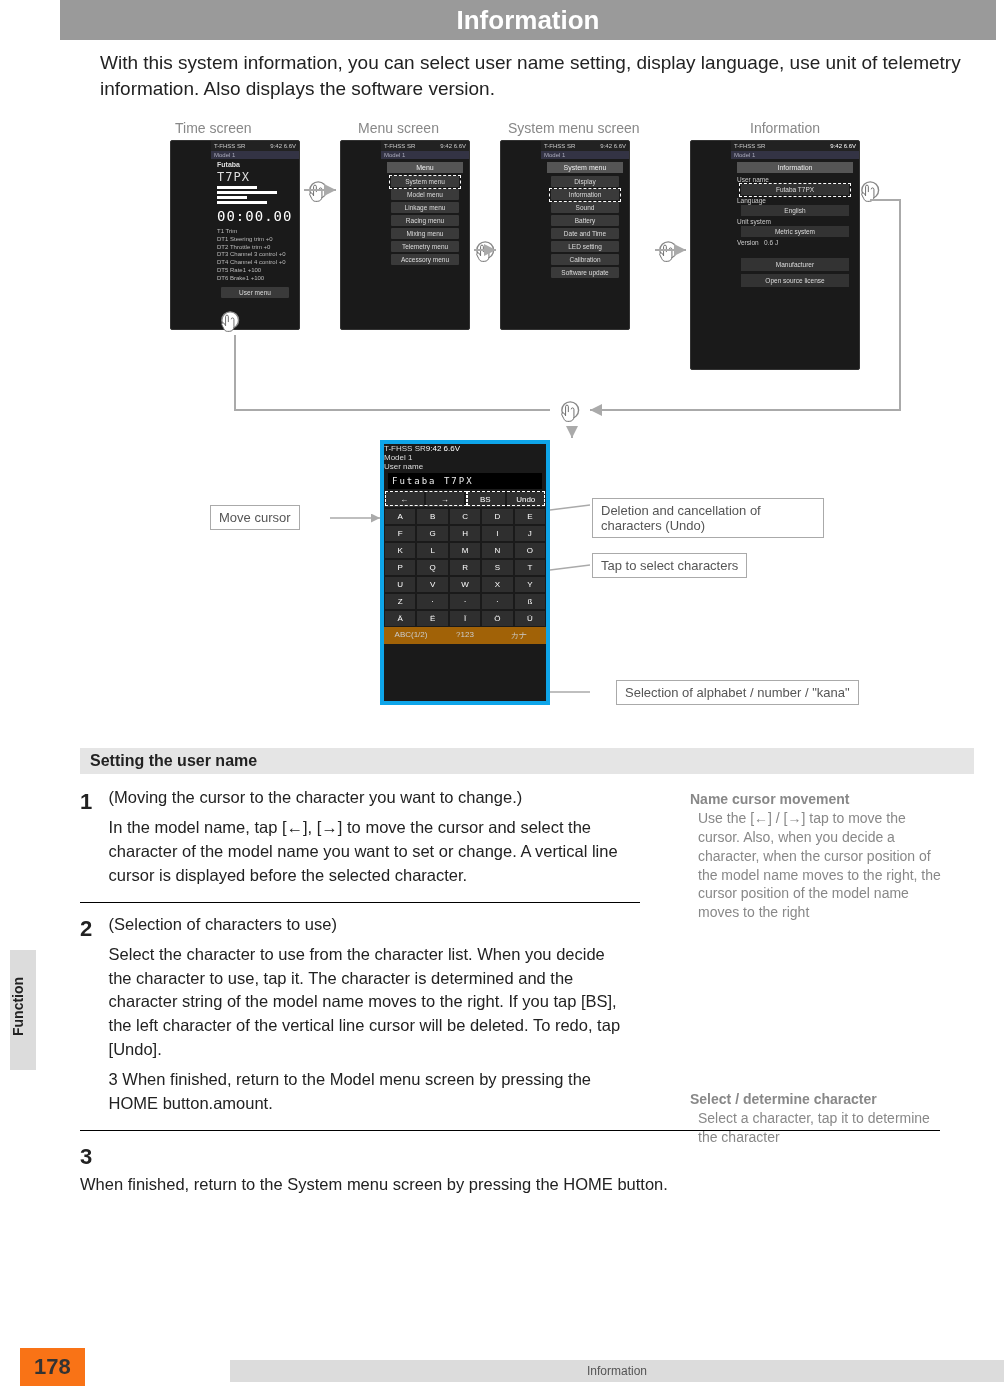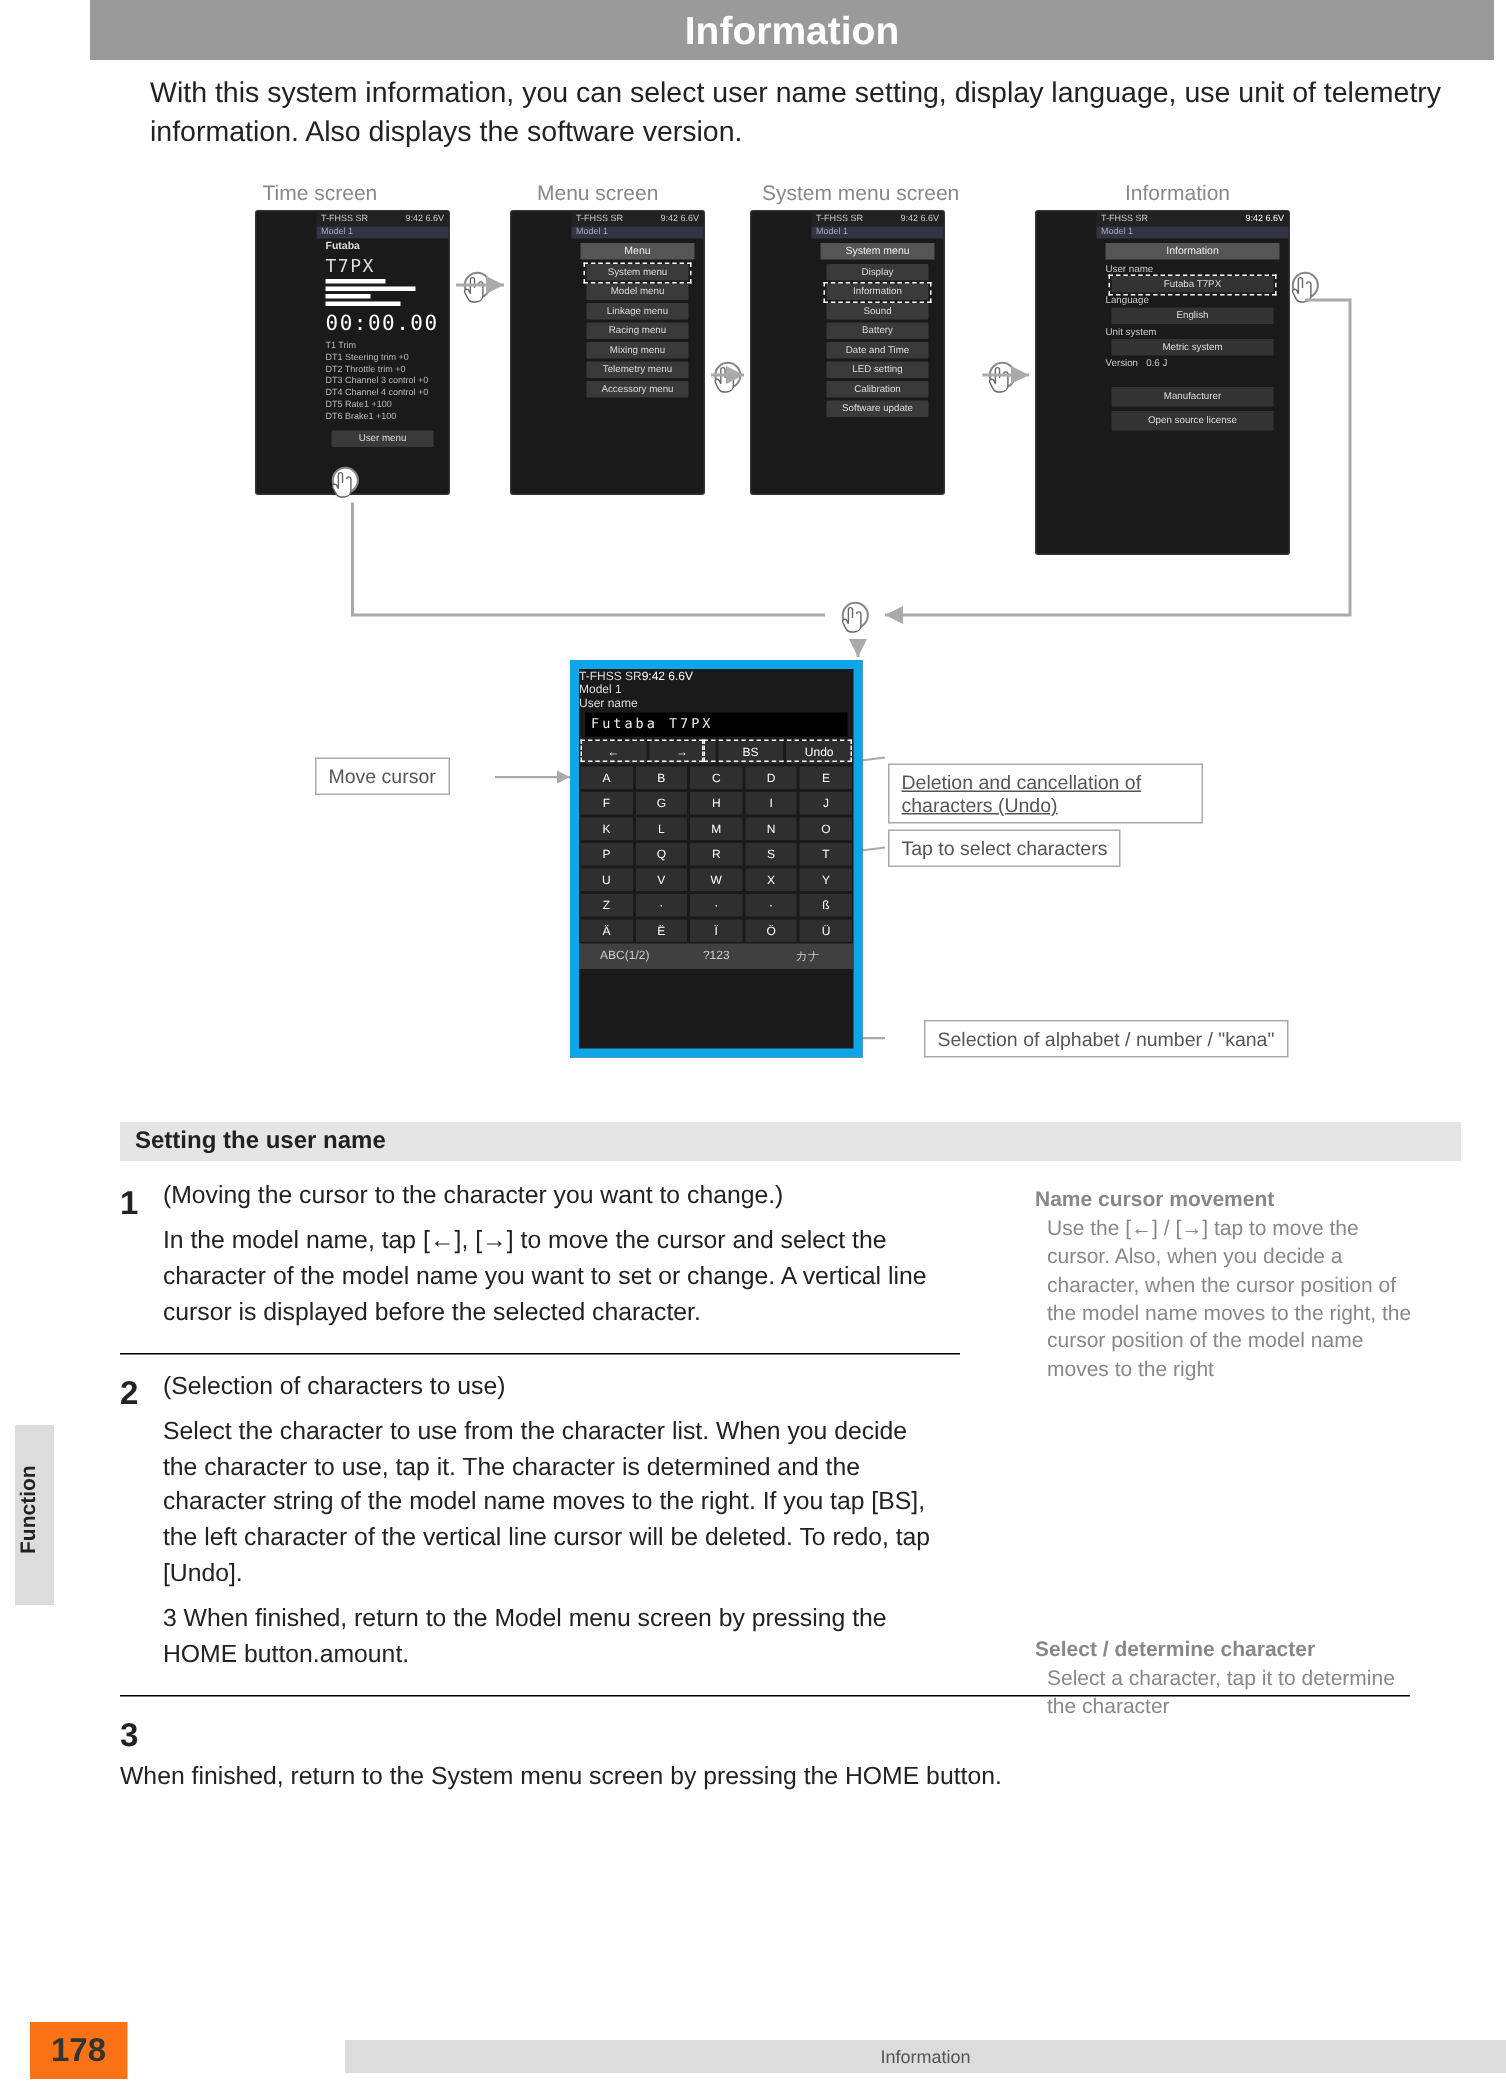--- a/index.html
+++ b/index.html
@@ -33,25 +33,25 @@
   .steps .body { display: inline-block; width: 520px; vertical-align: top; }
   .steps .sub { margin-top: 6px; }
   .steps hr { border: none; border-top: 1px solid #000; margin: 10px 0; }
   .sidebox { position: absolute; left: 690px; width: 260px; font-size: 14px; color: #888; line-height: 1.35; }
   .sidebox .t { font-weight: bold; color: #888; }
   .pagefoot { position: absolute; bottom: 0; left: 0; right: 0; height: 30px; }
   .pagefoot .bar { position: absolute; left: 230px; right: 0; top: 0; height: 22px; background: #dcdcdc; text-align: center; font-size: 12px; line-height: 22px; color: #555; }
   .pagenum { position: absolute; left: 20px; bottom: 4px; font-size: 22px; font-weight: bold; color: #333; background: #f97316; padding: 6px 14px; }
   .side-tab { position: absolute; left: 10px; top: 950px; width: 26px; height: 120px; background: #dcdcdc; writing-mode: vertical-rl; text-align: center; font-size: 14px; font-weight: bold; padding-top: 8px; transform: rotate(180deg); }
   
-  .kb-phone { position: absolute; top: 330px; left: 310px; width: 195px; height: 265px; background: #1a1a1a; border: 6px solid #0ea5e9; color: #ddd; font-size: 8px; }
+  .kb-phone { position: absolute; top: 330px; left: 310px; width: 170px; height: 265px; background: #1a1a1a; border: 4px solid #0ea5e9; color: #ddd; font-size: 8px; }
   .kb-phone .row { display: flex; }
   .kb-phone .key { flex: 1; text-align: center; background: #2f2f2f; margin: 1px; padding: 3px 0; font-size: 8px; color: #fff; }
   .kb-phone .input-line { font-family: monospace; background: #000; color: #eee; letter-spacing: 2px; padding: 3px 4px; margin: 2px 4px; font-size: 9px; }
-  .kb-phone .bottom-row { display:flex; background:#404040; color:#ccc; font-size:8px; }
+  .kb-phone .bottom-row { display:flex; background:#a16207; color:#ccc; font-size:8px; }
   .kb-phone .bottom-row div { flex:1; text-align:center; padding:3px 0; }
   .dashed-box { border: 1px dashed #fff; position: absolute; }
 </style>
 </head>
 <body>
 <div class="page">
 
 <div class="header-bar">Information</div>
 <div class="intro">With this system information, you can select user name setting, display language, use unit of telemetry information. Also displays the software version.</div>
 
@@ -259,21 +259,21 @@
           </div>
         </div>
     <div class="bottom-row">
       <div>ABC(1/2)</div>
       <div>?123</div>
       <div>カナ</div>
     </div>
   </div>
 
   <div class="callout" style="left:140px;top:395px;">Move cursor</div>
-  <div class="callout" style="left:522px;top:399px;width:210px;text-decoration:underline;">Deletion and cancellation of characters (Undo)</div>
+  <div class="callout" style="left:522px;top:388px;width:232px;">Deletion and cancellation of characters (Undo)</div>
   <div class="callout" style="left:522px;top:443px;">Tap to select characters</div>
   <div class="callout" style="left:522px;top:570px;margin-left:24px;">Selection of alphabet / number / "kana"</div>
 </div>
 
 <div class="sect-title-bar" style="top:748px;">Setting the user name</div>
 
 <div class="steps" style="top:786px;">
   <div class="step">
     <span class="num">1</span>
     <span class="body">

